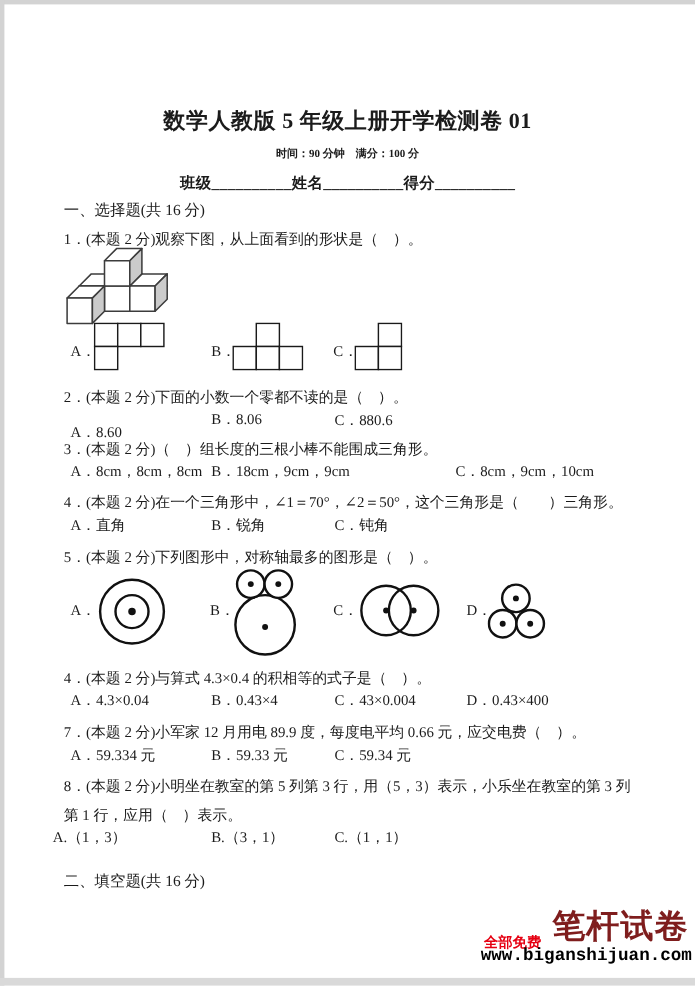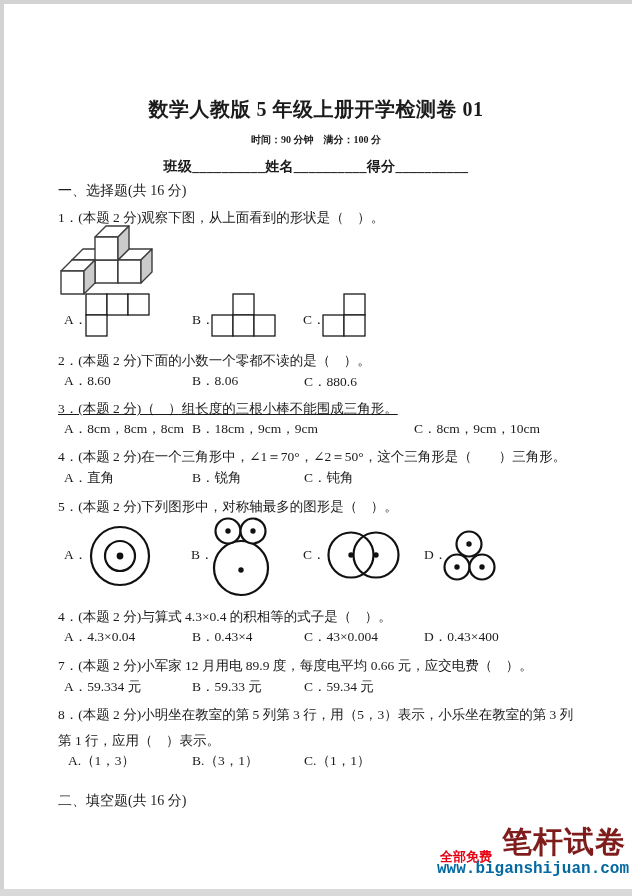--- a/index.html
+++ b/index.html
@@ -20,21 +20,21 @@
   .q{position:absolute;left:58px;width:524px;font-size:13.5px;line-height:25.5px;}
   .row{position:absolute;left:0;top:0;width:632px;height:0;}
   .opt{position:absolute;font-size:13.5px;white-space:nowrap;}
   .fig{position:absolute;}
   svg{display:block;}
   .wm-brand{position:absolute;left:466px;top:822px;font-size:30px;font-weight:bold;
         font-family:"Liberation Sans","DejaVu Sans",sans-serif;letter-spacing:1px;color:#7f1d1d;margin-left:36px;}
   .wm-tag{position:absolute;left:440px;top:848px;font-size:13px;font-weight:bold;
         font-family:"Liberation Sans",sans-serif;color:#e60012;}
   .wm-url{position:absolute;left:437px;top:860px;font-size:16px;font-weight:bold;
-        font-family:"Liberation Mono","DejaVu Sans Mono",monospace;color:#0369a1;}
+        font-family:"Liberation Mono","DejaVu Sans Mono",monospace;color:#000000;}
 </style>
 </head>
 <body>
 
 <div id="page">
   <div class="edge edge-top"></div>
   <div class="edge edge-left"></div>
   <div class="edge edge-bottom"></div>
 
   <div class="title">数学人教版 5 年级上册开学检测卷 01</div>
@@ -103,26 +103,26 @@
           <rect x="22" y="1" width="21" height="21"></rect>
           <rect x="1" y="22" width="21" height="21"></rect>
             <rect x="22" y="22" width="21" height="21"></rect>
         </g>
       </svg>
     </span>
   </div>
 
   <div class="q" style="top:348px;">2．(本题 2 分)下面的小数一个零都不读的是（　）。</div>
   <div class="row">
-    <span class="opt" style="left:64px;top:372px;">A．8.60</span>
+    <span class="opt" style="left:64px;top:384px;">A．8.60</span>
     <span class="opt" style="left:192px;top:372px;">B．8.06</span>
     <span class="opt" style="left:304px;top:373px;">C．880.6</span>
   </div>
 
-  <div class="q" style="top:396px;text-decoration:underline;">3．(本题 2 分)（　）组长度的三根小棒不能围成三角形。</div>
+  <div class="q" style="top:396px;">3．(本题 2 分)（　）组长度的三根小棒不能围成三角形。</div>
   <div class="row">
     <span class="opt" style="left:64px;top:420px;">A．8cm，8cm，8cm</span>
     <span class="opt" style="left:192px;top:420px;">B．18cm，9cm，9cm</span>
     <span class="opt" style="left:414px;top:420px;">C．8cm，9cm，10cm</span>
   </div>
 
   <div class="q" style="top:444px;">4．(本题 2 分)在一个三角形中，∠1＝70°，∠2＝50°，这个三角形是（　　）三角形。</div>
   <div class="row">
     <span class="opt" style="left:64px;top:469px;">A．直角</span>
     <span class="opt" style="left:192px;top:469px;">B．锐角</span>
@@ -183,21 +183,21 @@
 
   <div class="q" style="top:653px;">7．(本题 2 分)小军家 12 月用电 89.9 度，每度电平均 0.66 元，应交电费（　）。</div>
   <div class="row">
     <span class="opt" style="left:64px;top:678px;">A．59.334 元</span>
     <span class="opt" style="left:192px;top:678px;">B．59.33 元</span>
     <span class="opt" style="left:304px;top:678px;">C．59.34 元</span>
   </div>
 
   <div class="q" style="top:702px;">8．(本题 2 分)小明坐在教室的第 5 列第 3 行，用（5，3）表示，小乐坐在教室的第 3 列第 1 行，应用（　）表示。</div>
   <div class="row">
-    <span class="opt" style="left:68px;top:752px;">A.（1，3）</span>
+    <span class="opt" style="left:48px;top:752px;">A.（1，3）</span>
     <span class="opt" style="left:192px;top:752px;">B.（3，1）</span>
     <span class="opt" style="left:304px;top:752px;">C.（1，1）</span>
   </div>
 
   <div class="sec" style="top:792px;">二、填空题(共 16 分)</div>
 
   <div class="wm-brand">笔杆试卷</div>
   <div class="wm-tag">全部免费</div>
   <div class="wm-url">www.biganshijuan.com</div>
 </div>

